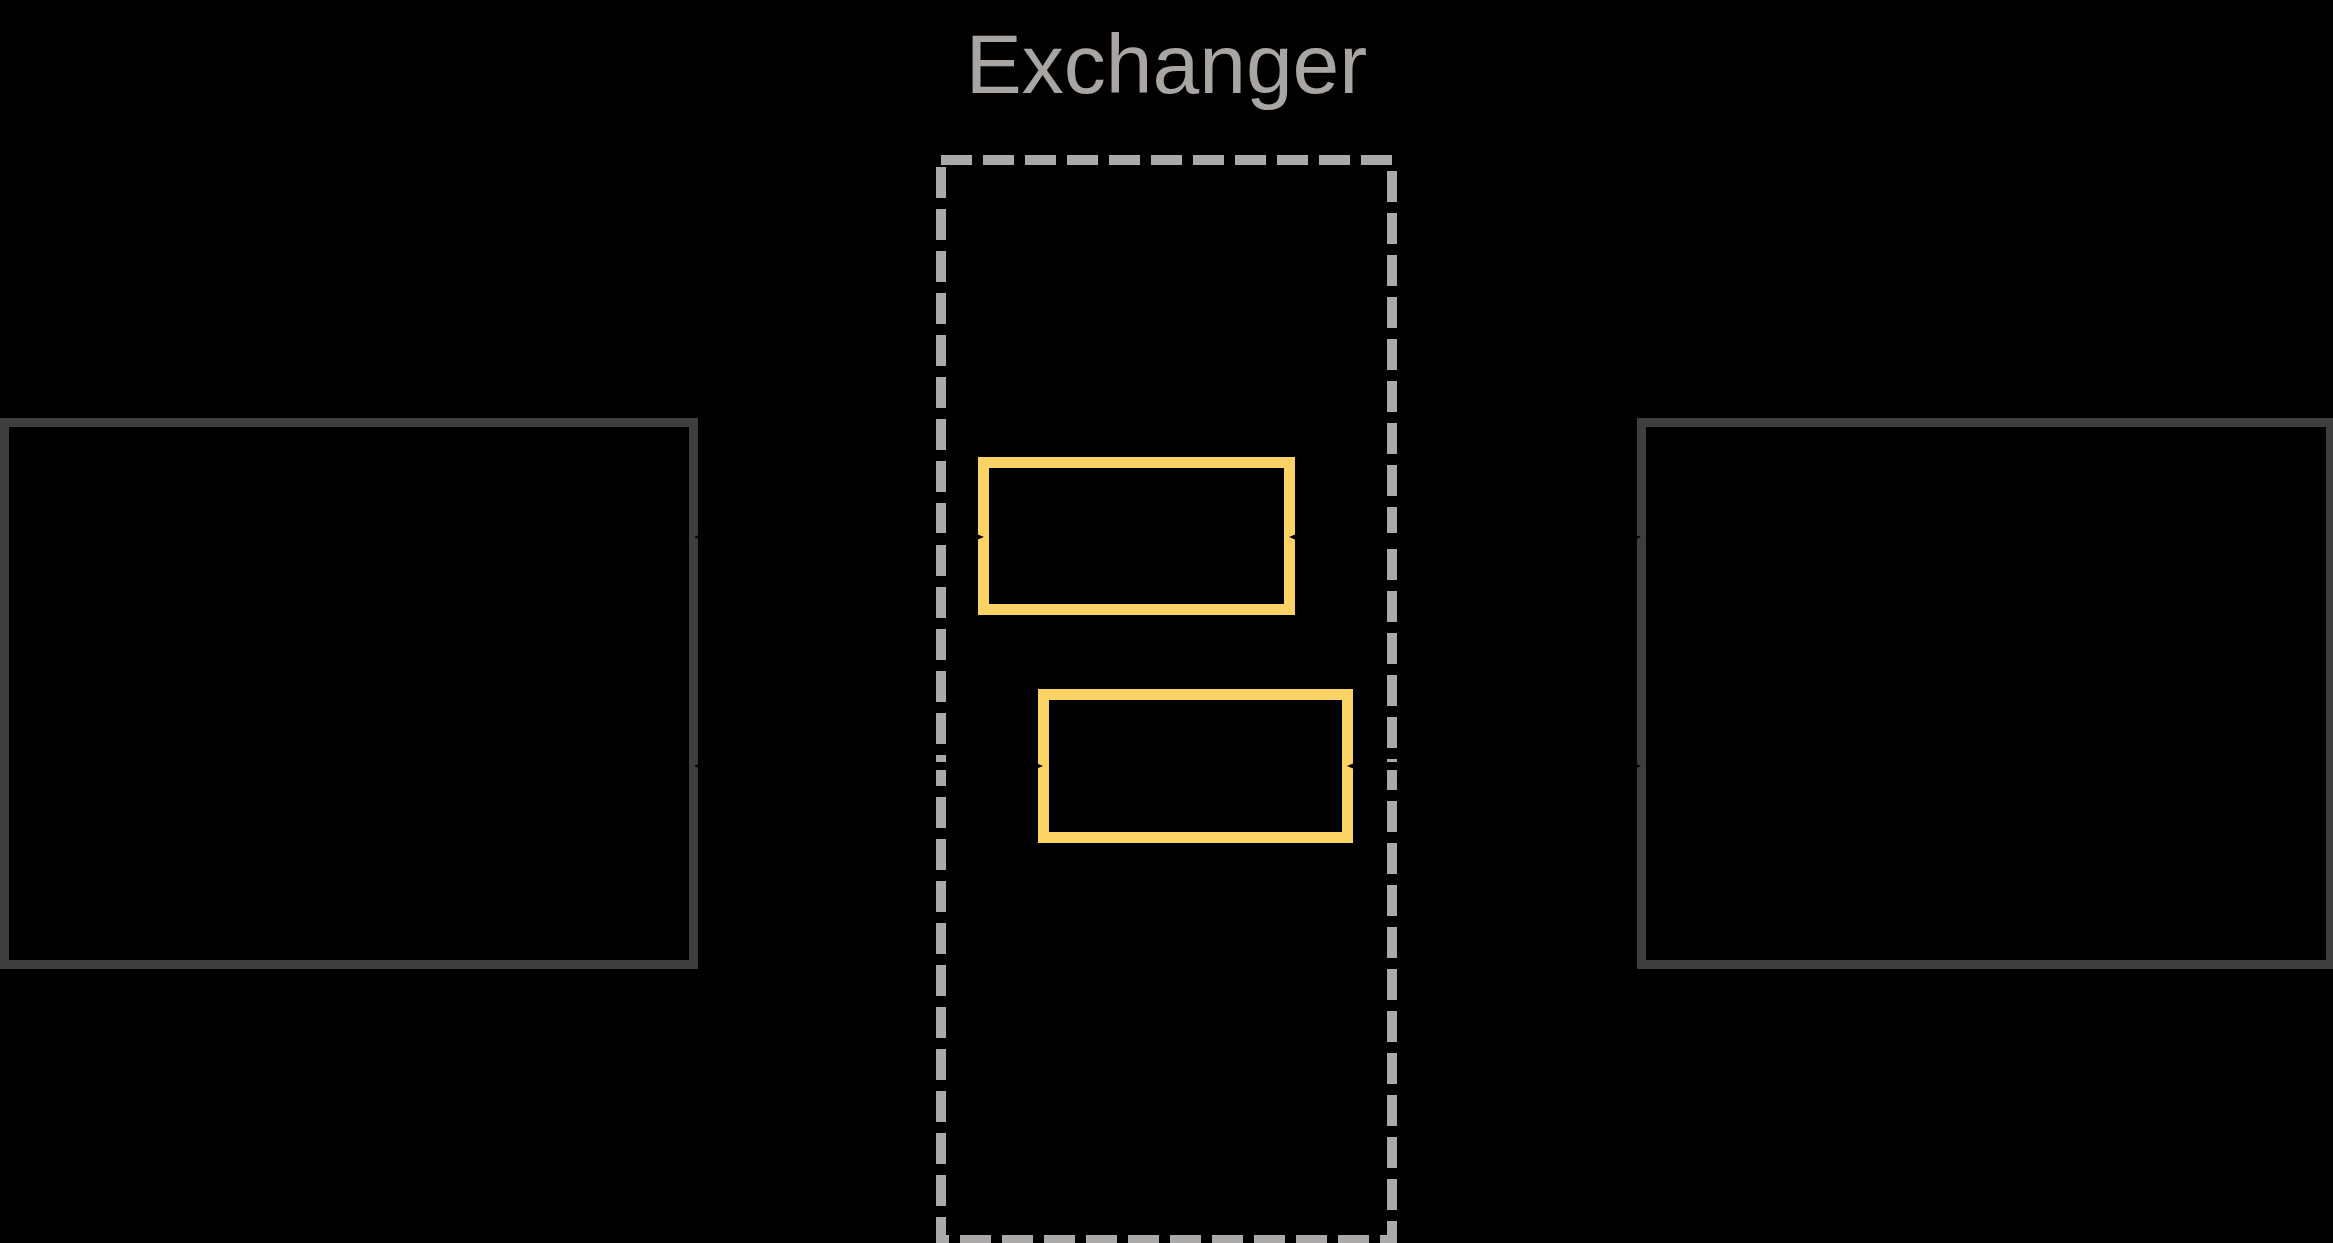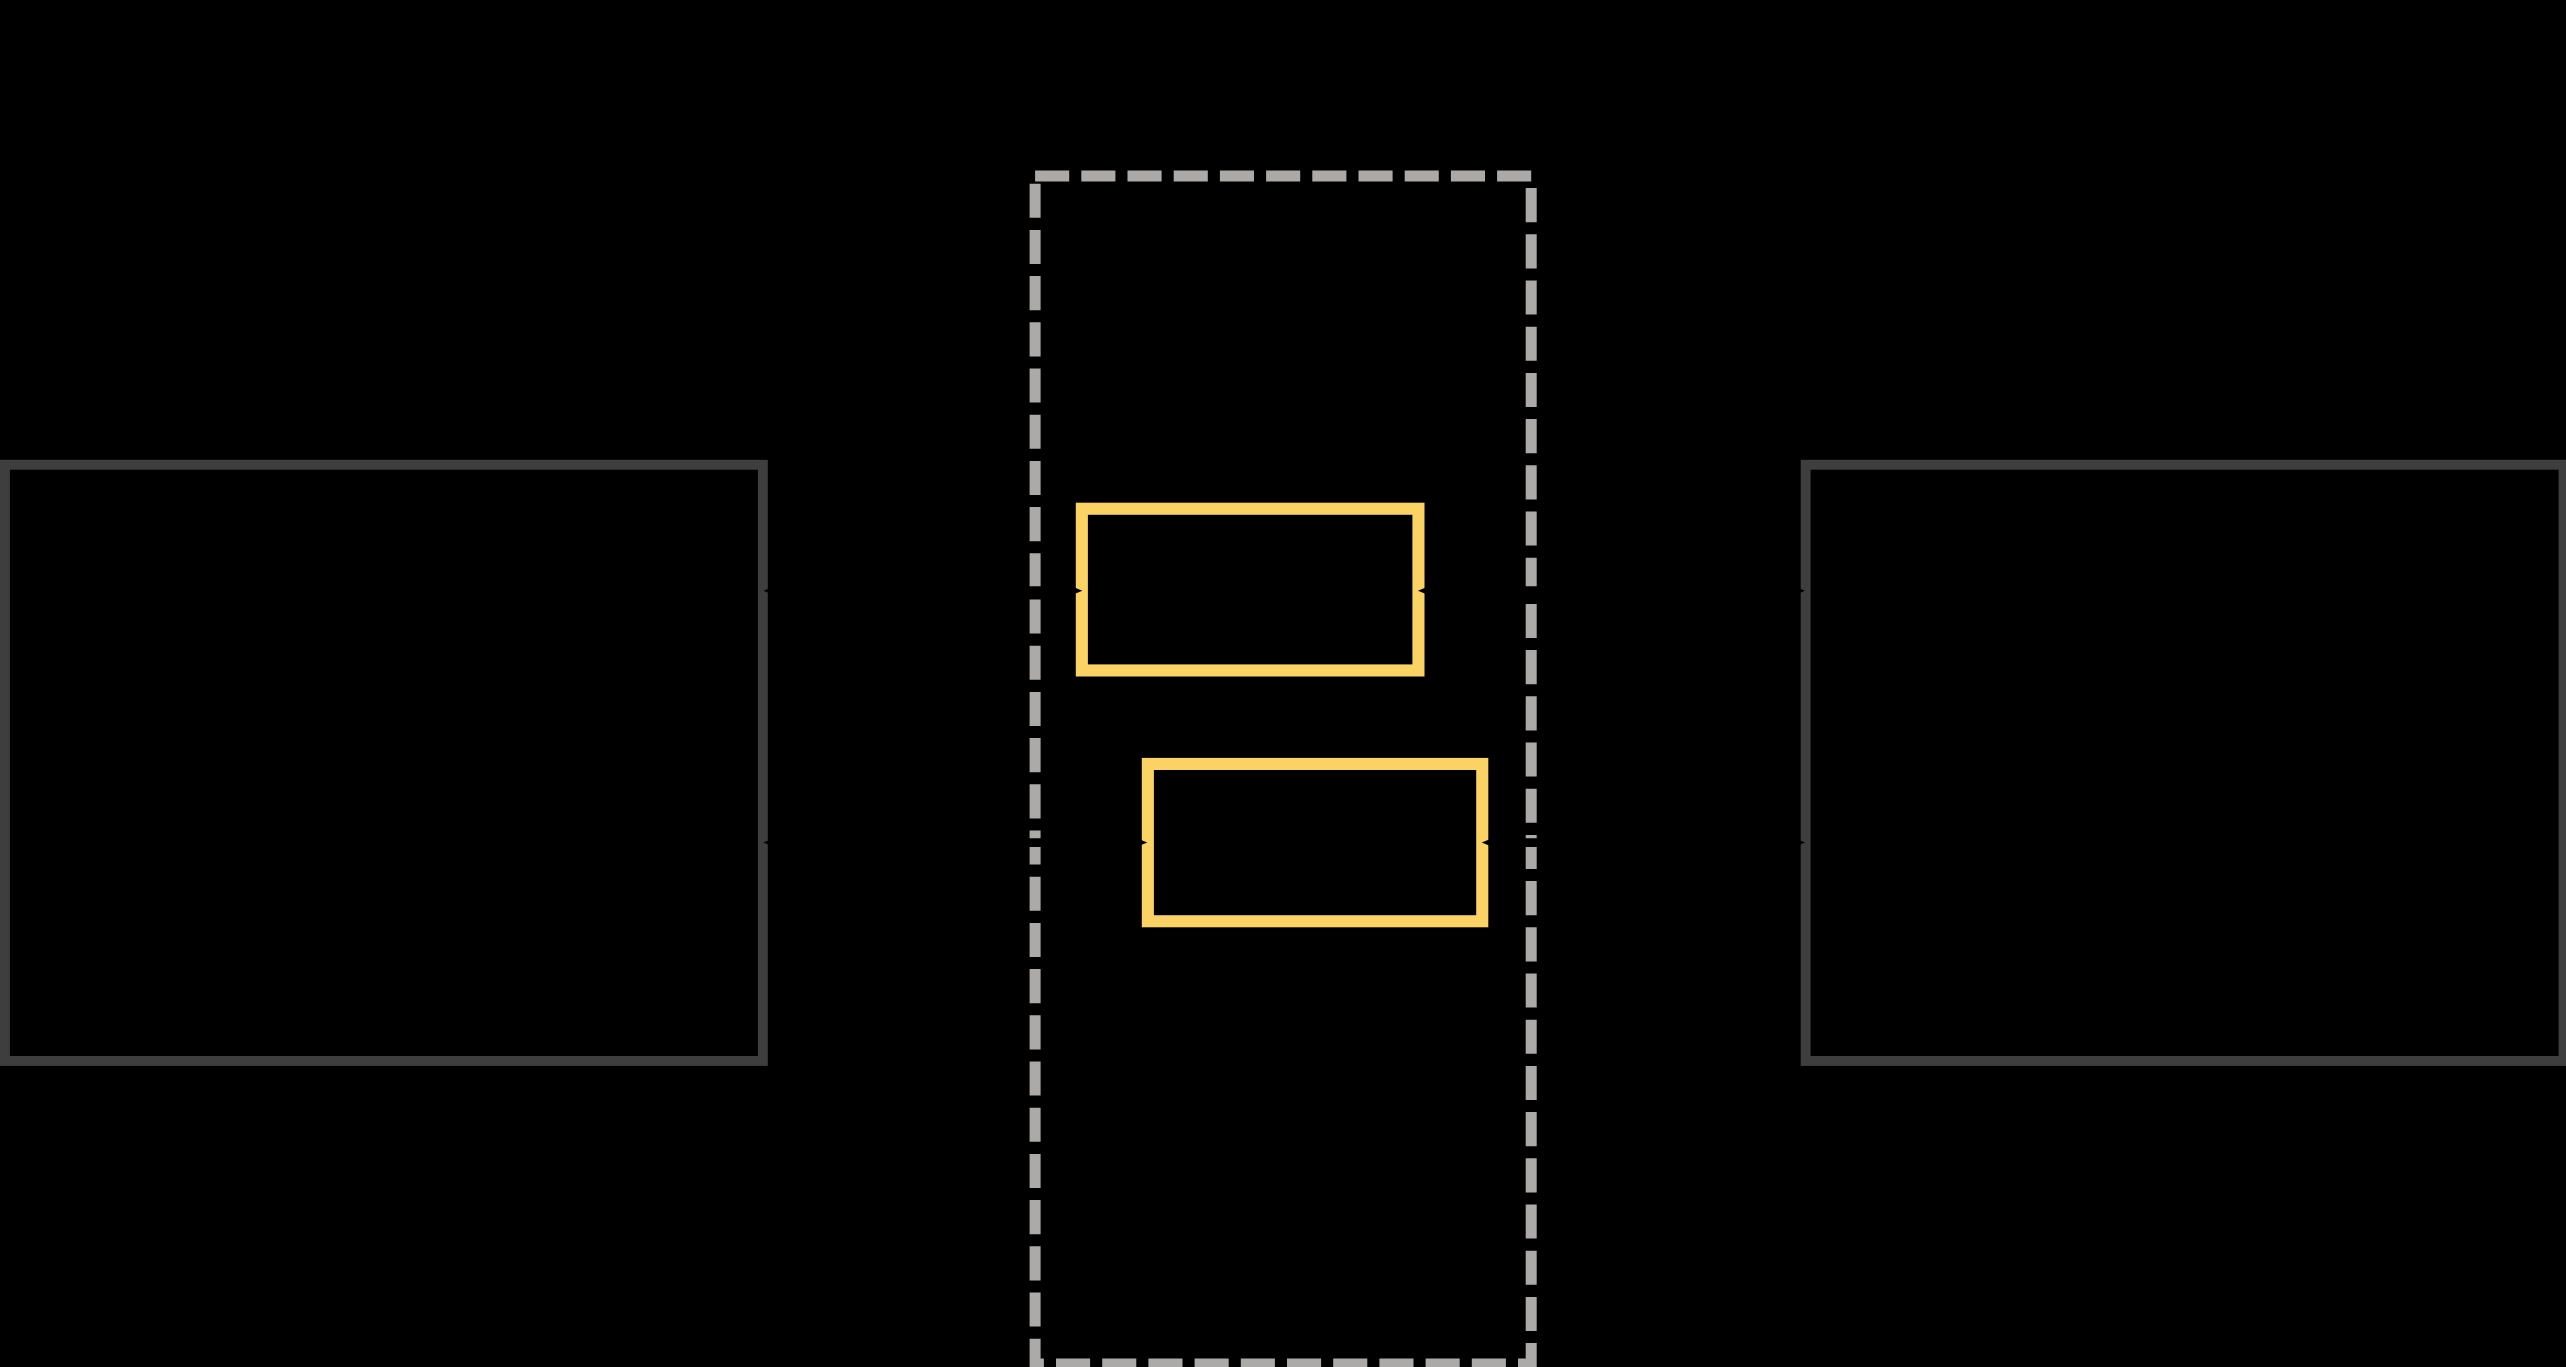--- a/index.html
+++ b/index.html
@@ -52,20 +52,21 @@
     stroke-dasharray:31 11;
   }
   .arrow-line{stroke:var(--arrow);stroke-width:8;}
   .arrow-head{fill:var(--arrow);stroke:none;}
 </style>
 </head>
 <body>
 
 <div class="stage">
 
+  <div class="diagram-title">Exchanger</div>
 
   <div class="box outer-box left-outer"></div>
 
   <div class="box outer-box right-outer"></div>
 
   <div class="box inner-box inner-1"></div>
 
   <div class="box inner-box inner-2"></div>
 
   <svg class="overlay" viewBox="0 0 2333 1243">

